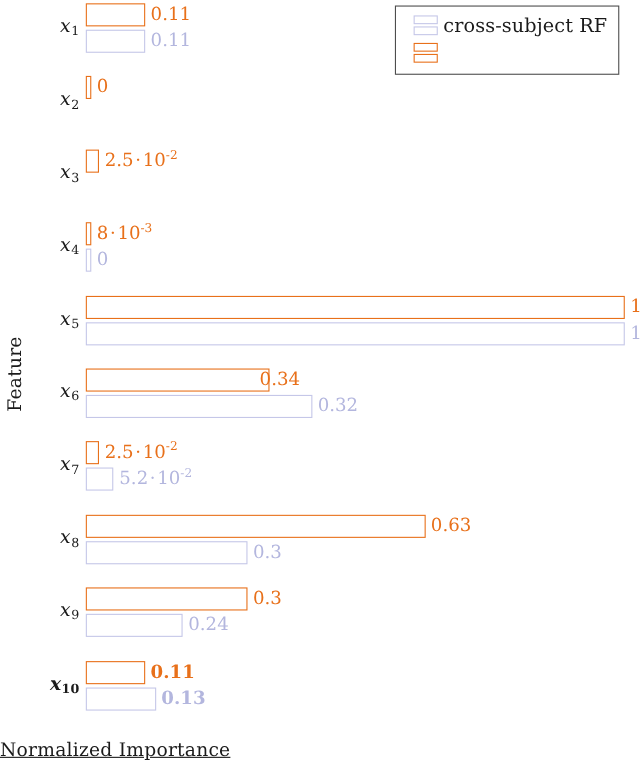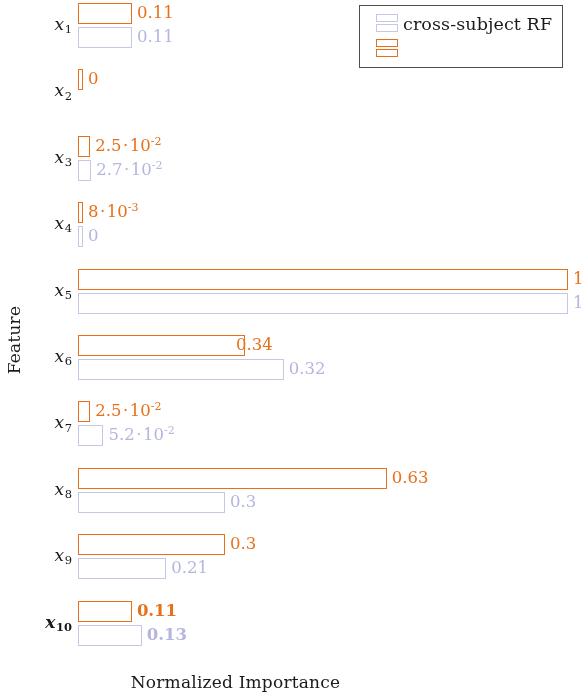--- a/index.html
+++ b/index.html
@@ -34,24 +34,25 @@
     transform: rotate(-90deg);
     transform-origin: center center;
     white-space: nowrap;
     letter-spacing: .2px;
   }
   .xlabel {
     position: absolute;
     left: 0;
     top: 672px;
     width: 471px;
-    text-align: center;
+    text-align: left;
     font-size: 17px;
     color: #1a1a1a;
     letter-spacing: .2px;
+    text-decoration: underline;
   }
 
   
   .bar-group {
     position: absolute;
     left: 0;
     width: 585px;
     height: 52px;
   }
   .cat-label {
@@ -177,24 +178,20 @@
           <div class="bar orange" title="intra-subject RF x2 = 0" style="width: 5px;"></div>
           <span class="bar-value orange" style="left: 5px;">0</span>
         </div>
       </div>
       <div class="bar-group" style="top: 134.8px;">
         <div class="cat-label">x<span class="sub">3</span></div>
         <div class="bar-row r0" style="width: 132.25px;">
           <div class="bar orange" title="intra-subject RF x3 = 0.025" style="width: 12.25px;"></div>
           <span class="bar-value orange" style="left: 12.25px;">2.5<span class="mdot">·</span>10<sup>-2</sup></span>
         </div>
-        <div class="bar-row r1" style="width: 133.23px;">
-          <div class="bar lav" title="cross-subject RF x3 = 0.027" style="width: 13.23px;"></div>
-          <span class="bar-value lav" style="left: 13.23px;">2.7<span class="mdot">·</span>10<sup>-2</sup></span>
-        </div>
       </div>
       <div class="bar-group" style="top: 201.2px;">
         <div class="cat-label">x<span class="sub">4</span></div>
         <div class="bar-row r0" style="width: 125px;">
           <div class="bar orange" title="intra-subject RF x4 = 0.008" style="width: 5px;"></div>
           <span class="bar-value orange" style="left: 5px;">8<span class="mdot">·</span>10<sup>-3</sup></span>
         </div>
         <div class="bar-row r1" style="width: 125px;">
           <div class="bar lav" title="cross-subject RF x4 = 0" style="width: 5px;"></div>
           <span class="bar-value lav" style="left: 5px;">0</span>
@@ -245,21 +242,21 @@
         </div>
       </div>
       <div class="bar-group" style="top: 533.2px;">
         <div class="cat-label">x<span class="sub">9</span></div>
         <div class="bar-row r0" style="width: 267px;">
           <div class="bar orange" title="intra-subject RF x9 = 0.3" style="width: 147px;"></div>
           <span class="bar-value orange" style="left: 147px;">0.3</span>
         </div>
         <div class="bar-row r1" style="width: 208.2px;">
           <div class="bar lav" title="cross-subject RF x9 = 0.18" style="width: 88.2px;"></div>
-          <span class="bar-value lav" style="left: 88.2px;">0.21</span>
+          <span class="bar-value lav" style="left: 88.2px;">0.24</span>
         </div>
       </div>
       <div class="bar-group" style="top: 599.6px; font-weight: bold;">
         <div class="cat-label">x<span class="sub">10</span></div>
         <div class="bar-row r0" style="width: 173.9px;">
           <div class="bar orange" title="intra-subject RF x10 = 0.11" style="width: 53.9px;"></div>
           <span class="bar-value orange" style="left: 53.9px;">0.11</span>
         </div>
         <div class="bar-row r1" style="width: 183.7px;">
           <div class="bar lav" title="cross-subject RF x10 = 0.13" style="width: 63.7px;"></div>

